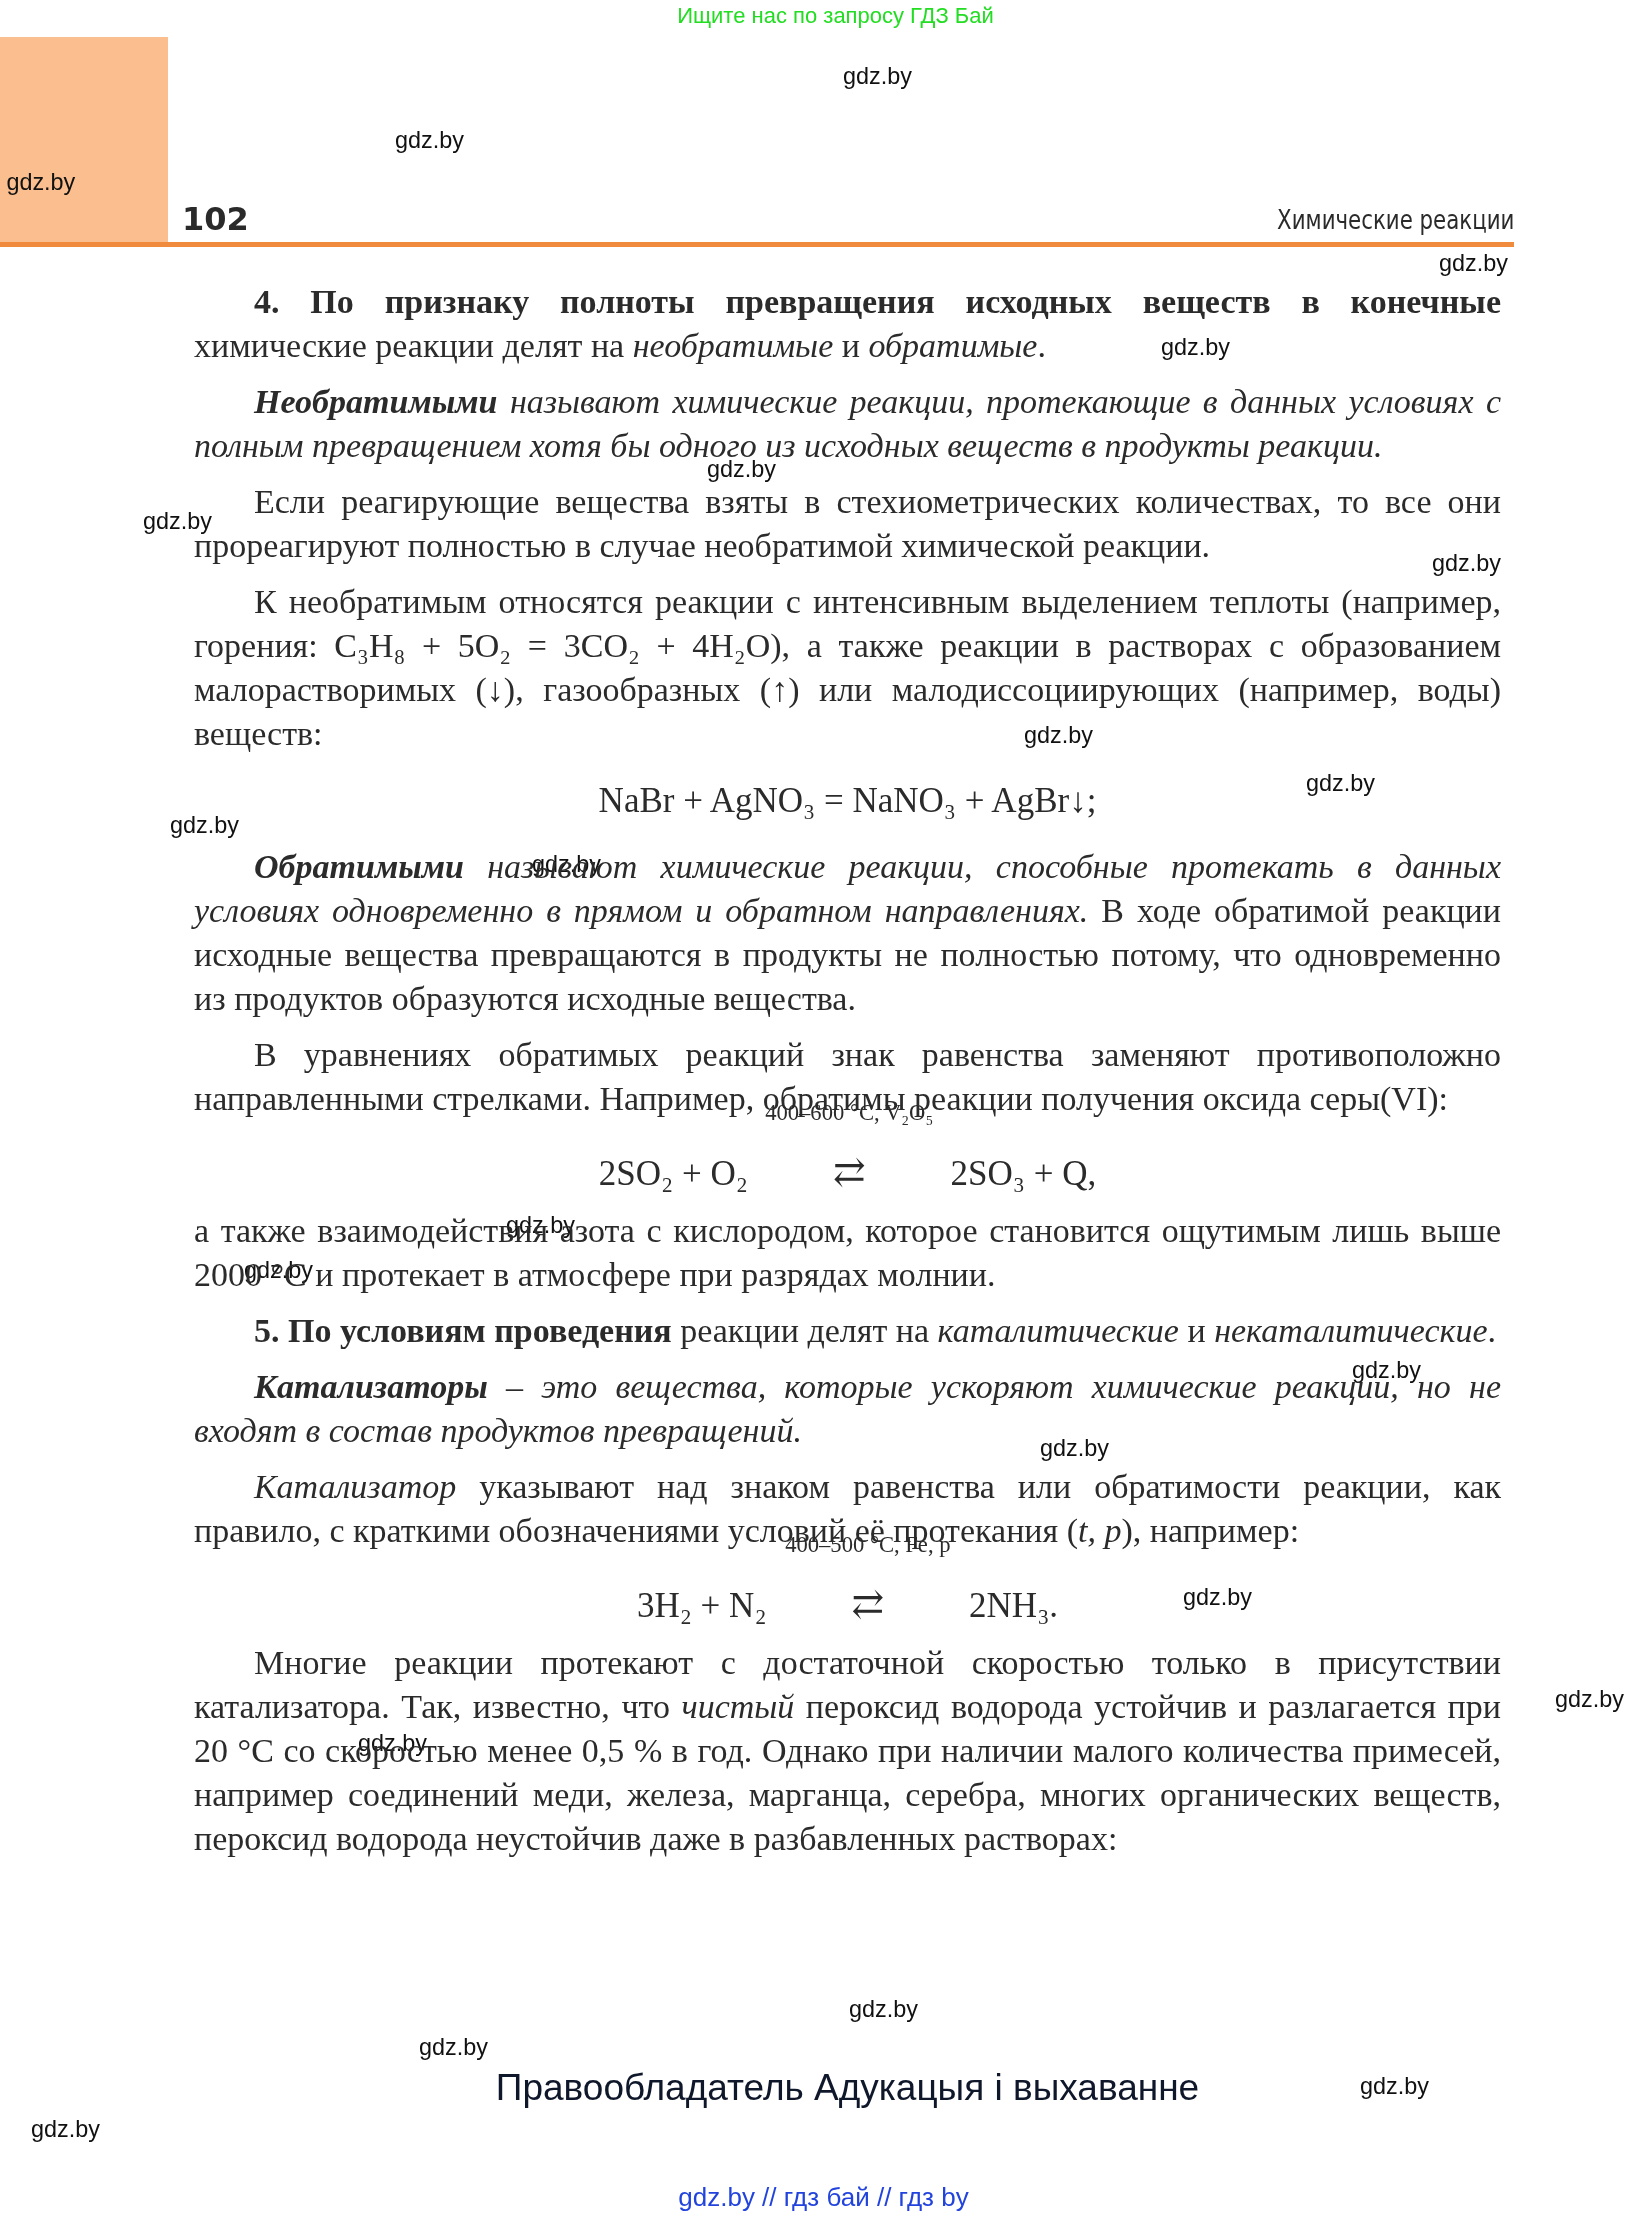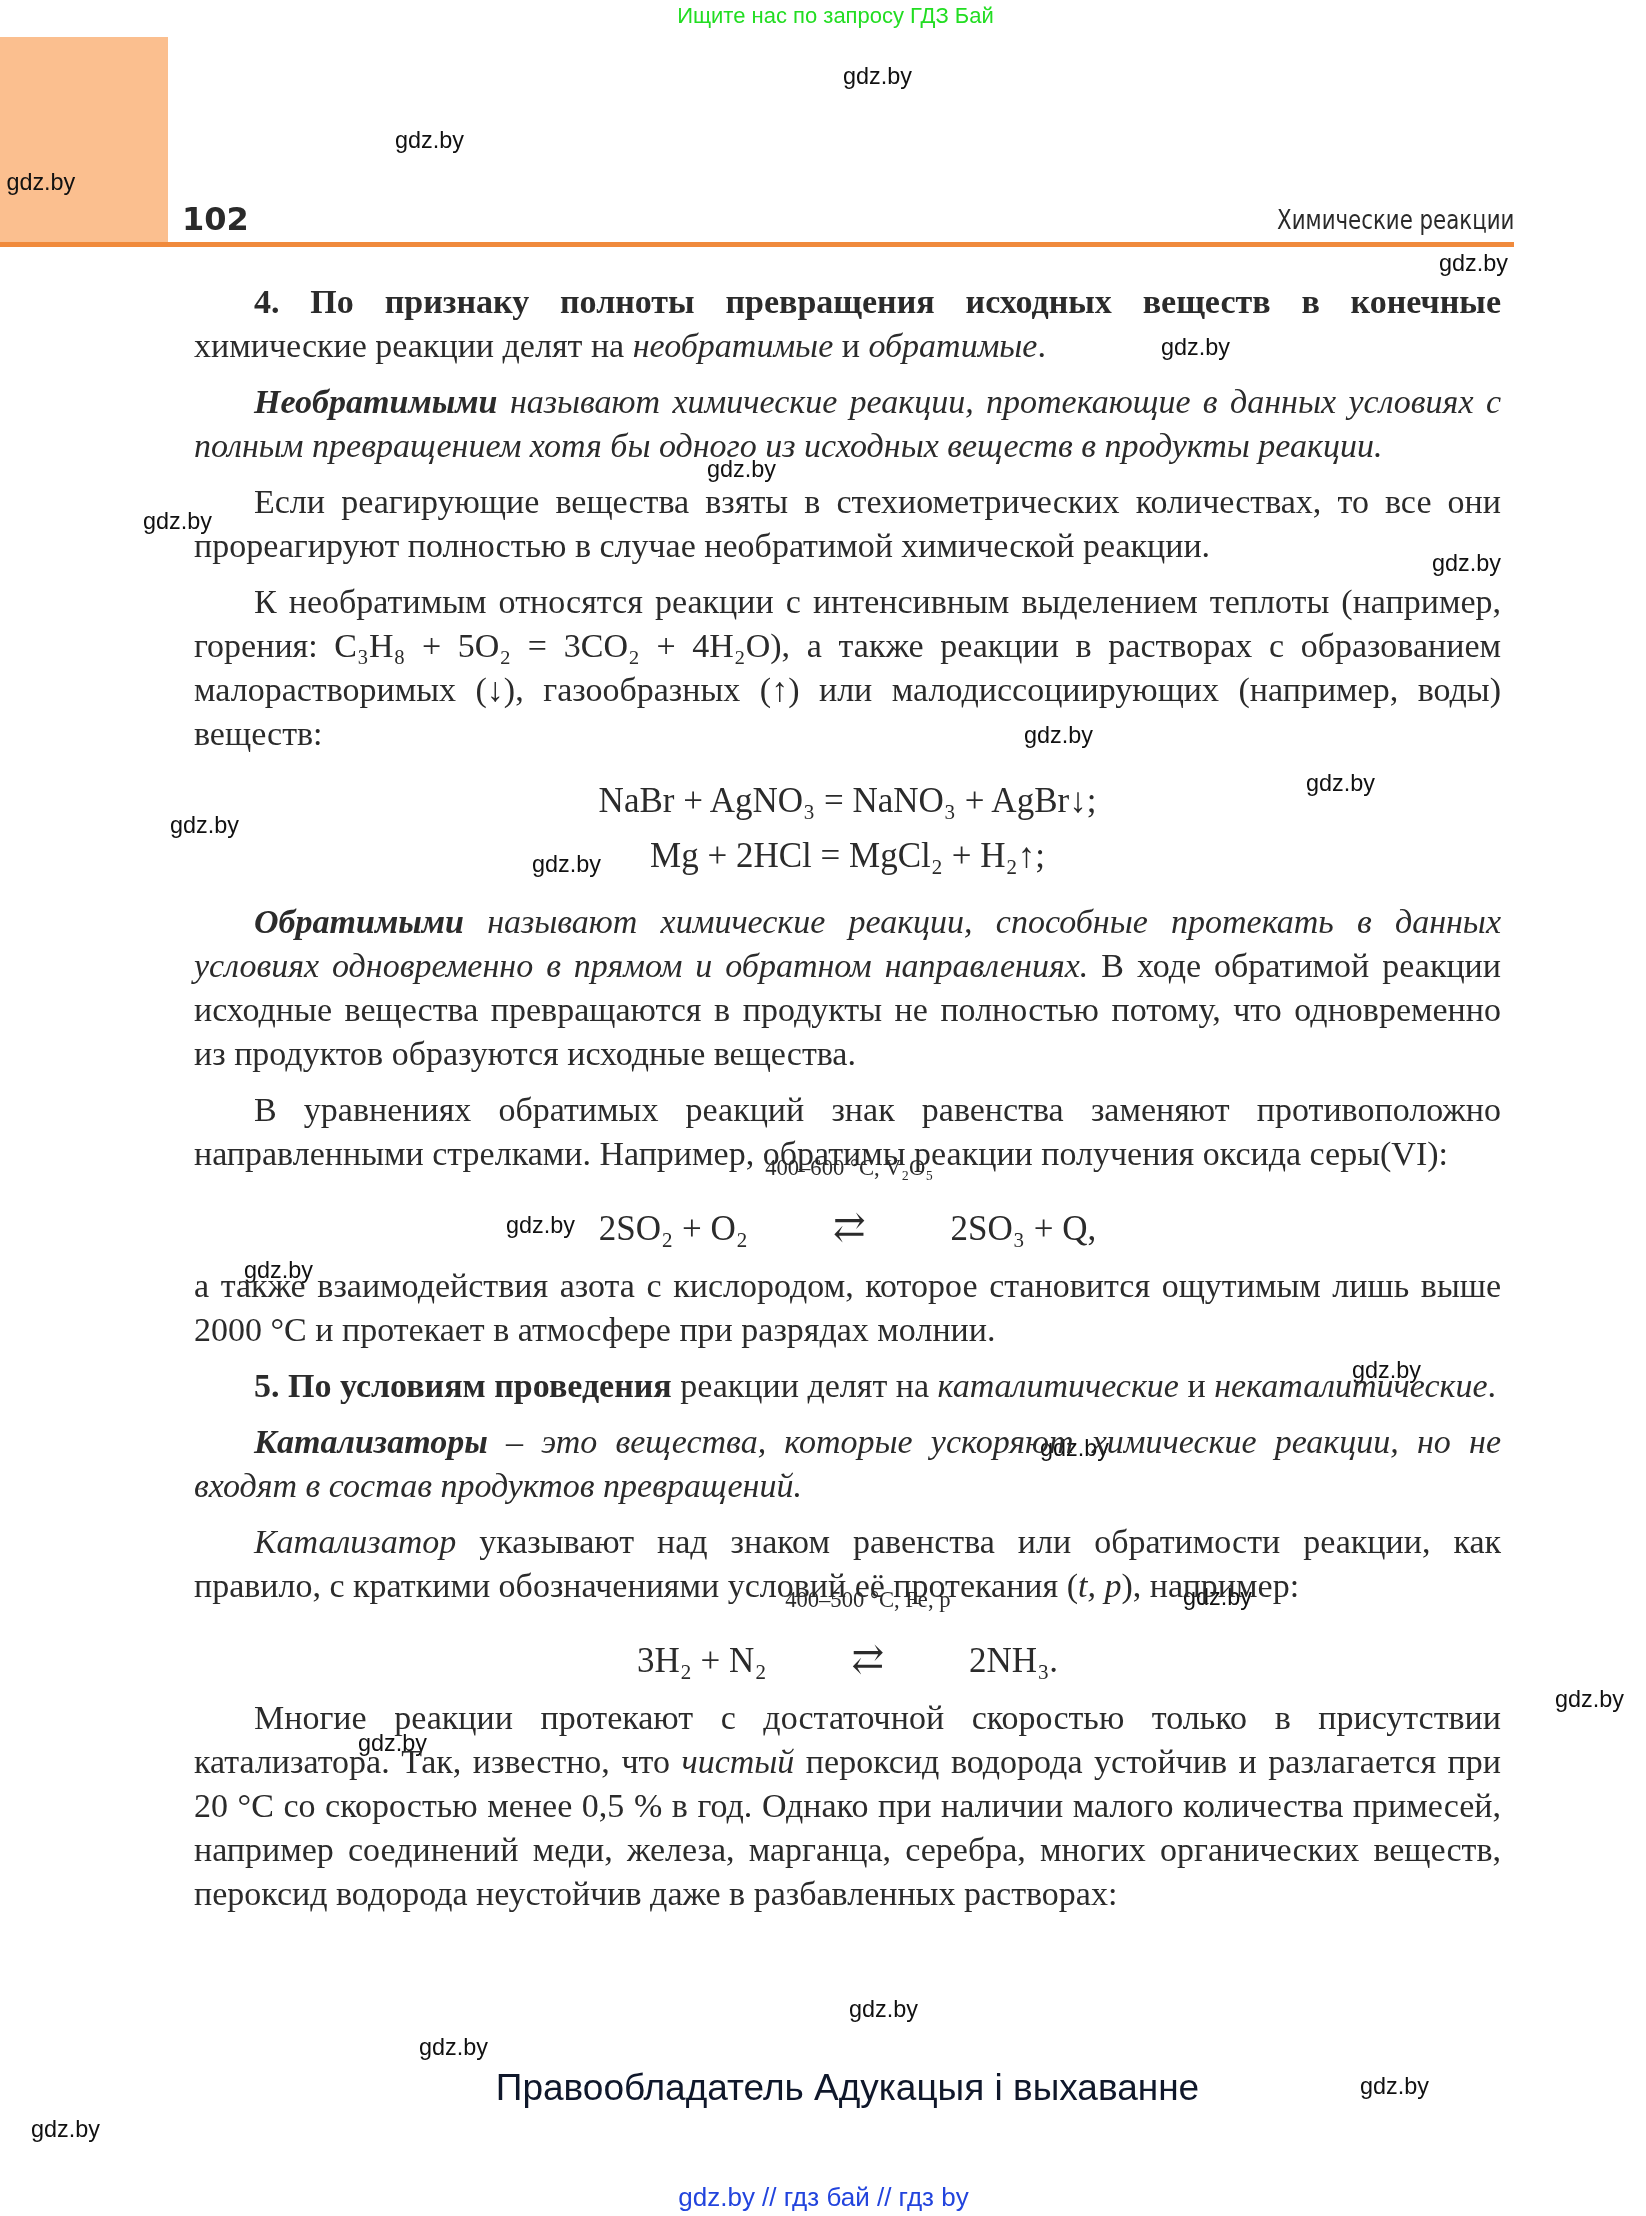--- a/index.html
+++ b/index.html
@@ -99,21 +99,20 @@
   </p>
   <p>
     <span class="bi">Необратимыми</span><span class="i"> называют химические реакции, протекающие в данных условиях с полным превращением хотя бы одного из исходных веществ в продукты реакции.</span>
   </p>
   <p>Если реагирующие вещества взяты в стехиометрических количествах, то все они прореагируют полностью в случае необратимой химической реакции.</p>
   <p>
     <span>К необратимым относятся реакции с интенсивным выделением теплоты (например, горения: </span><span>C₃H₈ + 5O₂ = 3CO₂ + 4H₂O</span><span>), а также реакции в растворах с образованием малорастворимых (↓), газообразных (↑) или малодиссоциирующих (например, воды) веществ:</span>
   </p>
   <div class="eq-block">
     <span class="eq">NaBr + AgNO₃ = NaNO₃ + AgBr↓;</span>
-    <span class="eq">Mg + 2HCl = MgCl₂ + H₂↑;</span>
   </div>
   <p>
     <span class="bi">Обратимыми</span><span class="i"> называют химические реакции, способные протекать в данных условиях одновременно в прямом и обратном направлениях.</span><span> В ходе обратимой реакции исходные вещества превращаются в продукты не полностью потому, что одновременно из продуктов образуются исходные вещества.</span>
   </p>
   <p>В уравнениях обратимых реакций знак равенства заменяют противоположно направленными стрелками. Например, обратимы реакции получения оксида серы(VI):</p>
   <div class="cond-eq">
     <span class="lhs">2SO₂ + O₂</span>
     <span class="arrow-wrap">
       <span class="cond">400–600 °C, V₂O₅</span>
       <span class="arrow">⇄</span>

